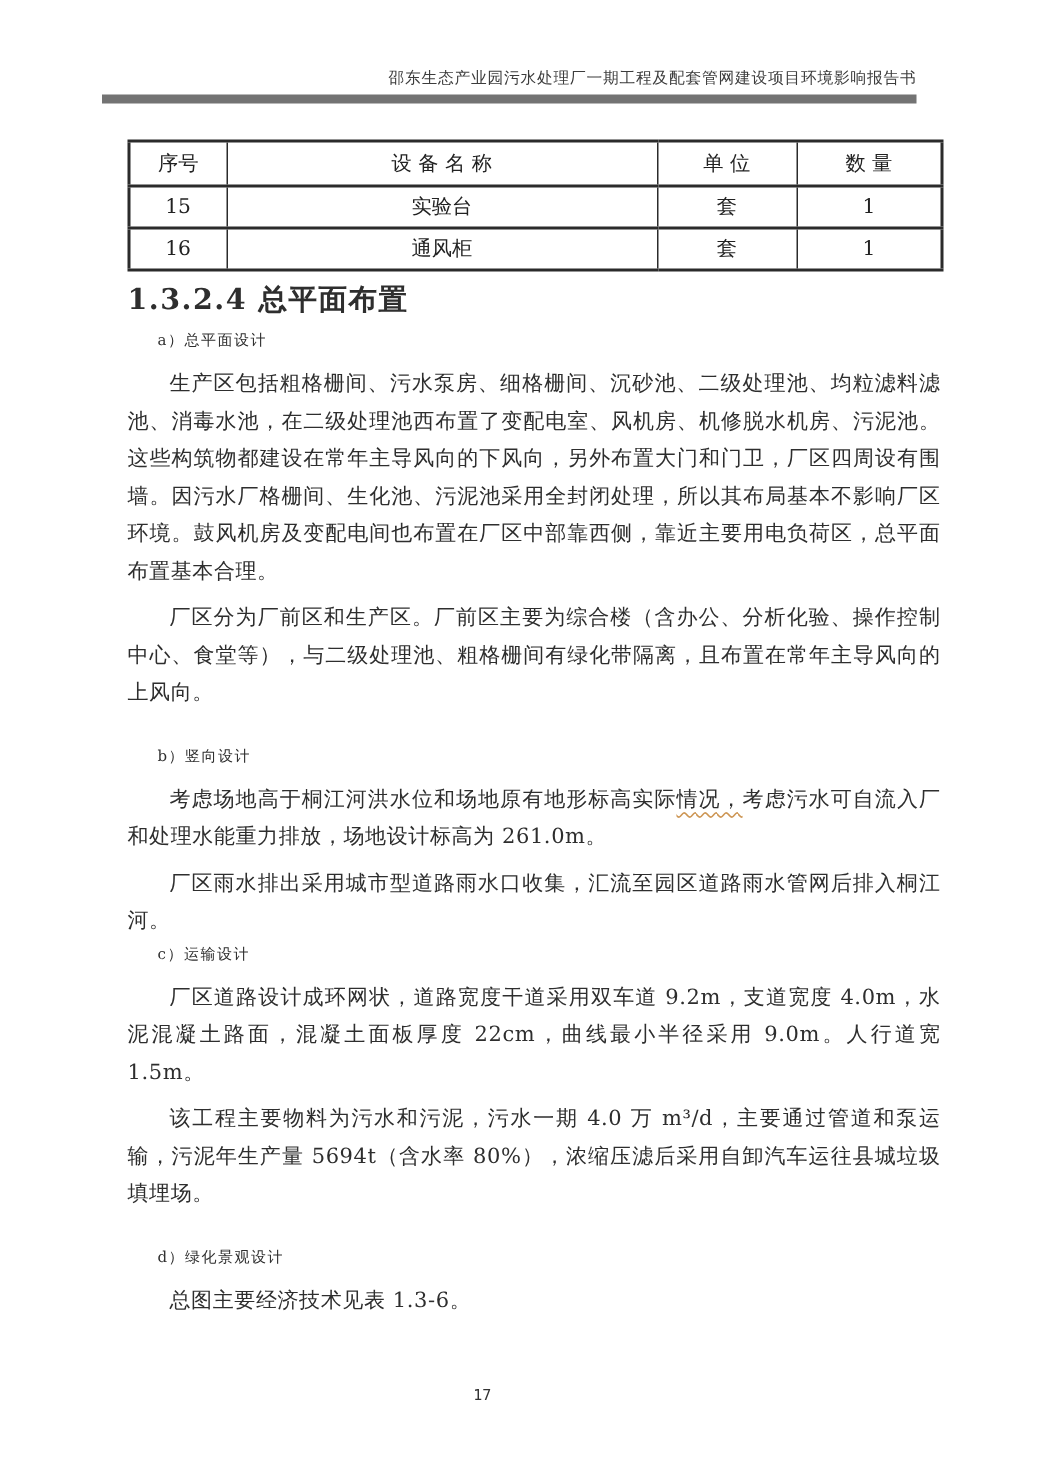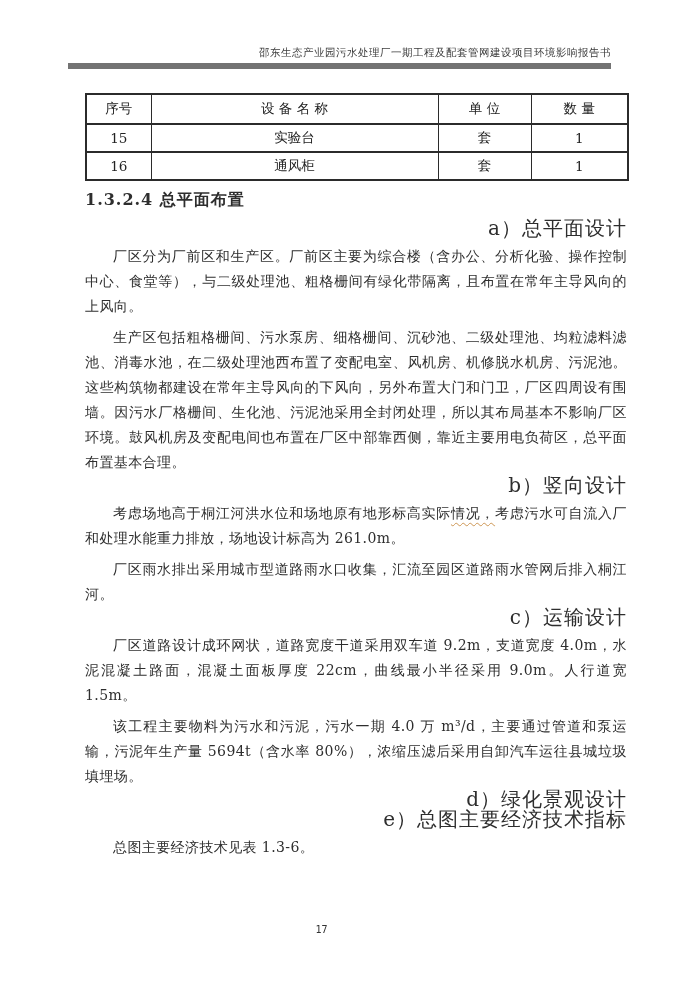--- a/index.html
+++ b/index.html
@@ -56,45 +56,44 @@
     vertical-align: middle;
     padding: 2px;
     font-weight: normal;
   }
   table.equip-table th { height: 24px; }
   table.equip-table td { height: 22px; }
   table.equip-table { border: 2px solid #2b2b2b; }
   
   .sec-heading {
     margin: 9px 0 0 0;
-    font-size: 16px;
+    font-size: 19px;
     font-weight: bold;
     line-height: 20px;
     letter-spacing: 1px;
   }
   .sub-heading {
     margin: 9px 0 0 0;
-    font-size: 20px;
+    font-size: 10px;
     line-height: 20px;
     text-indent: 2em;
     letter-spacing: 1px;
-    text-align: right;
   }
   p.body-para {
     margin: 6px 0 0 0;
     font-size: 14px;
     line-height: 25px;
     text-align: justify;
     text-indent: 2em;
     letter-spacing: 0.4px;
   }
   .m-t5  { margin-top: 5px; }
   .m-t8  { margin-top: 8px; }
   .m-t10 { margin-top: 0; }
-  .m-t12 { margin-top: 0; }
+  .m-t12 { margin-top: 20px; }
   .wavy-mark {
     text-decoration: underline;
     text-decoration-style: wavy;
     text-decoration-color: #cd9654;
     text-decoration-thickness: 1px;
     text-underline-offset: 4px;
   }
   .page-footer {
     position: absolute;
     left: 0;
@@ -147,40 +146,39 @@
           <td>套</td>
           <td>1</td>
         </tr>
       </tbody>
     </table>
 
     <h2 class="sec-heading">1.3.2.4 总平面布置</h2>
 
     <div class="sub-heading m-t8">a）总平面设计</div>
 
+    <p class="body-para m-t5">生产区包括粗格栅间、污水泵房、细格栅间、沉砂池、二级处理池、均粒滤料滤池、消毒水池，在二级处理池西布置了变配电室、风机房、机修脱水机房、污泥池。这些构筑物都建设在常年主导风向的下风向，另外布置大门和门卫，厂区四周设有围墙。因污水厂格栅间、生化池、污泥池采用全封闭处理，所以其布局基本不影响厂区环境。鼓风机房及变配电间也布置在厂区中部靠西侧，靠近主要用电负荷区，总平面布置基本合理。</p>
+
     <p class="body-para m-t10">厂区分为厂前区和生产区。厂前区主要为综合楼（含办公、分析化验、操作控制中心、食堂等），与二级处理池、粗格栅间有绿化带隔离，且布置在常年主导风向的上风向。</p>
-
-    <p class="body-para m-t5">生产区包括粗格栅间、污水泵房、细格栅间、沉砂池、二级处理池、均粒滤料滤池、消毒水池，在二级处理池西布置了变配电室、风机房、机修脱水机房、污泥池。这些构筑物都建设在常年主导风向的下风向，另外布置大门和门卫，厂区四周设有围墙。因污水厂格栅间、生化池、污泥池采用全封闭处理，所以其布局基本不影响厂区环境。鼓风机房及变配电间也布置在厂区中部靠西侧，靠近主要用电负荷区，总平面布置基本合理。</p>
 
     <div class="sub-heading m-t12">b）竖向设计</div>
 
     <p class="body-para m-t5"><span>考虑场地高于桐江河洪水位和场地原有地形标高实际</span><span class="wavy-mark">情况，</span><span>考虑污水可自流入厂和处理水能重力排放，场地设计标高为 261.0m。</span></p>
 
     <p class="body-para m-t8">厂区雨水排出采用城市型道路雨水口收集，汇流至园区道路雨水管网后排入桐江河。</p>
 
     <div class="sub-heading m-t10">c）运输设计</div>
 
     <p class="body-para m-t5">厂区道路设计成环网状，道路宽度干道采用双车道 9.2m，支道宽度 4.0m，水泥混凝土路面，混凝土面板厚度 22cm，曲线最小半径采用 9.0m。人行道宽 1.5m。</p>
 
     <p class="body-para m-t8">该工程主要物料为污水和污泥，污水一期 4.0 万 m³/d，主要通过管道和泵运输，污泥年生产量 5694t（含水率 80%），浓缩压滤后采用自卸汽车运往县城垃圾填埋场。</p>
 
     <div class="sub-heading m-t12">d）绿化景观设计</div>
 
 
-    <div class="sub-heading m-t12">e）总图主要经济技术指标</div>
 
     <p class="body-para m-t8">总图主要经济技术见表 1.3-6。</p>
 
   </div>
 
   <div class="page-footer">
     <span class="page-number">17</span>
   </div>
 
 </div>

